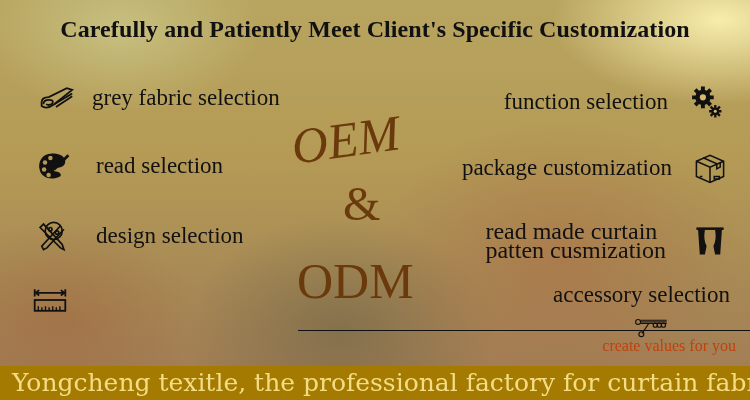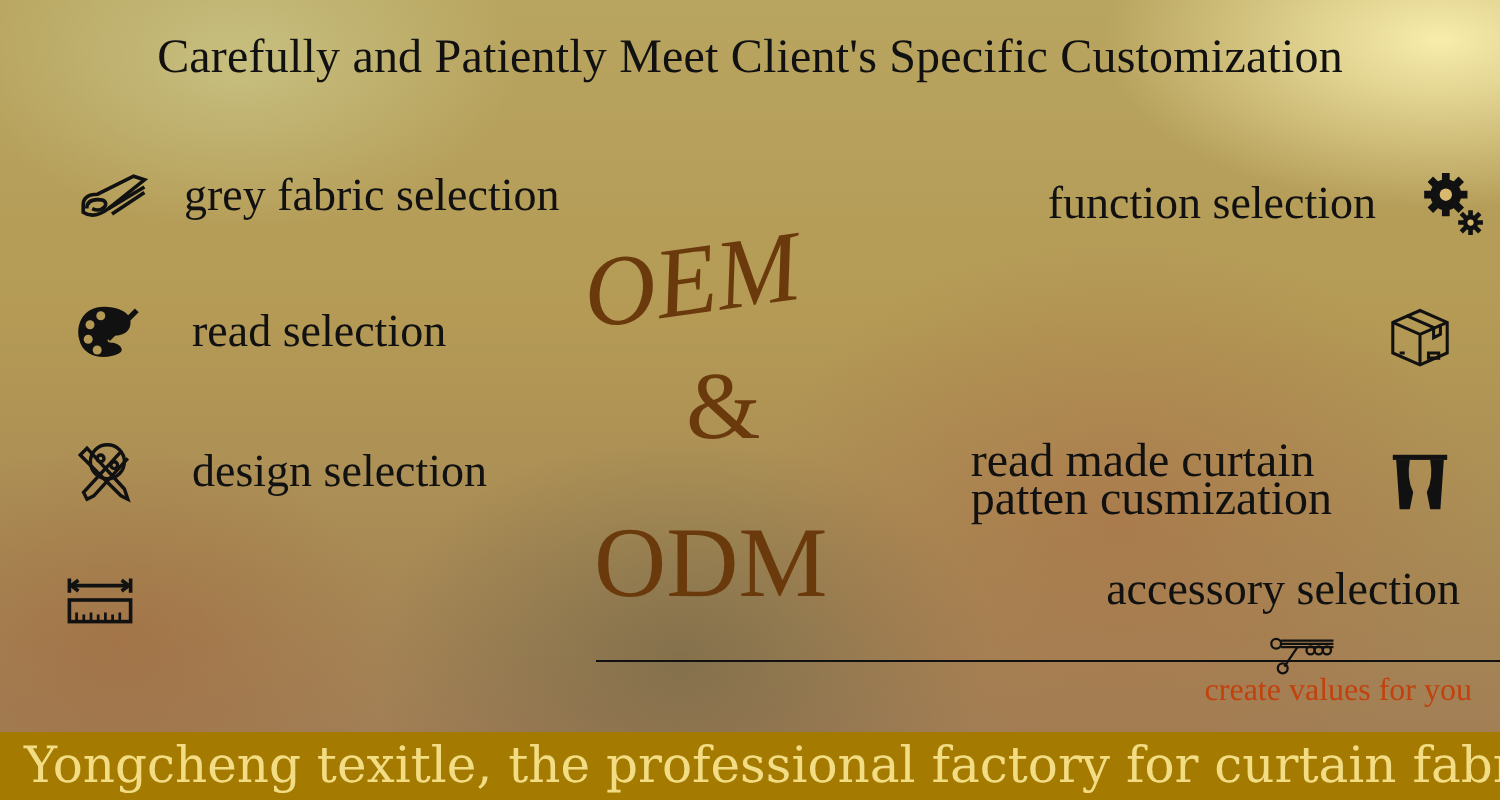--- a/index.html
+++ b/index.html
@@ -8,21 +8,21 @@
   .bg { position: absolute; inset: 0;
     background:
       radial-gradient(ellipse 260px 200px at 560px 260px, rgba(170,110,70,0.55), rgba(170,110,70,0) 70%),
       radial-gradient(ellipse 220px 160px at 340px 330px, rgba(110,100,70,0.6), rgba(110,100,70,0) 70%),
       radial-gradient(ellipse 200px 140px at 60px 320px, rgba(160,100,60,0.5), rgba(160,100,60,0) 70%),
       radial-gradient(ellipse 240px 120px at 720px 20px, rgba(255,245,180,0.9), rgba(255,245,180,0) 70%),
       radial-gradient(ellipse 200px 120px at 120px 30px, rgba(210,210,150,0.6), rgba(210,210,150,0) 70%),
       linear-gradient(180deg, #b8a560 0%, #b49a55 40%, #a88a55 70%, #a07a55 100%);
   }
   .title { position: absolute; top: 16px; left: 0; width: 750px; text-align: center;
-    font-size: 24px; color: #111; letter-spacing: 0.1px; }
+    font-size: 24px; color: #111; letter-spacing: 0.1px; font-weight: bold; }
   .item { position: absolute; display: flex; align-items: center; color: #111; font-size: 23px; }
   .item .icon { width: 40px; height: 36px; display: flex; align-items: center; justify-content: center; }
   .item .icon svg { width: 36px; height: 34px; }
   .label { white-space: nowrap; }
   .label2 { line-height: 19px; font-size: 24px; }
   .oem { position: absolute; color: #6b3a0c; font-family: "Liberation Serif", "DejaVu Serif", serif; }
   .rule { position: absolute; left: 298px; top: 330px; width: 452px; height: 1px; background: #111; }
   .tagline { position: absolute; right: 14px; top: 337px; font-size: 16px; color: #c2410c; }
   .footer { position: absolute; left: 0; bottom: 0; width: 750px; height: 34px; background: #a47a00;
     color: #f3dd84; font-size: 25px; line-height: 34px; padding-left: 12px; box-sizing: border-box; white-space: nowrap;
@@ -90,41 +90,42 @@
       </svg>
   </span>
 </div>
 
 <div class="oem" style="left:296px; top:118px; font-size:50px; font-style:italic; transform:rotate(-8deg); transform-origin:left bottom;">
   <span>OEM</span>
 </div>
 <div class="oem" style="left:343px; top:176px; font-size:48px;">&amp;</div>
 <div class="oem" style="left:297px; top:252px; font-size:50px;">ODM</div>
 
-<div class="item" style="right:4px; top:80px;">
+<div class="item" style="right:24px; top:80px;">
   <span class="label">function selection</span>
   <span class="icon" style="margin-left:18px; height:44px;">
     <svg viewBox="0 0 40 44">
         <g fill="#111">
       <circle cx="16" cy="16" r="10"></circle>
       <g stroke="#111" stroke-width="5">
             <path d="M16 2 V30 M2 16 H30 M6 6 L26 26 M26 6 L6 26"></path>
           </g>
       <circle cx="16" cy="16" r="4" fill="#d9b870"></circle>
       <circle cx="32" cy="34" r="5"></circle>
       <g stroke="#111" stroke-width="3">
             <path d="M32 26 V42 M24 34 H40 M26 28 L38 40 M38 28 L26 40"></path>
           </g>
       <circle cx="32" cy="34" r="2" fill="#d9b870"></circle>
     </g>
       </svg>
   </span>
 </div>
 
 <div class="item" style="right:20px; top:150px;">
+  <span class="label">package customization</span>
   <span class="icon" style="margin-left:18px;">
     <svg viewBox="0 0 40 40">
         <g fill="none" stroke="#111" stroke-width="1.8">
       <path d="M4 12 L20 5 L36 12 L36 30 L20 37 L4 30 Z"></path>
           <path d="M4 12 L20 19 L36 12 M20 19 V37"></path>
       <path d="M12 8 L28 15 V21 L32 19 V13"></path>
           <path d="M8 30 H11 M25 30 H31 V33 H25 Z"></path>
     </g>
       </svg>
   </span>

